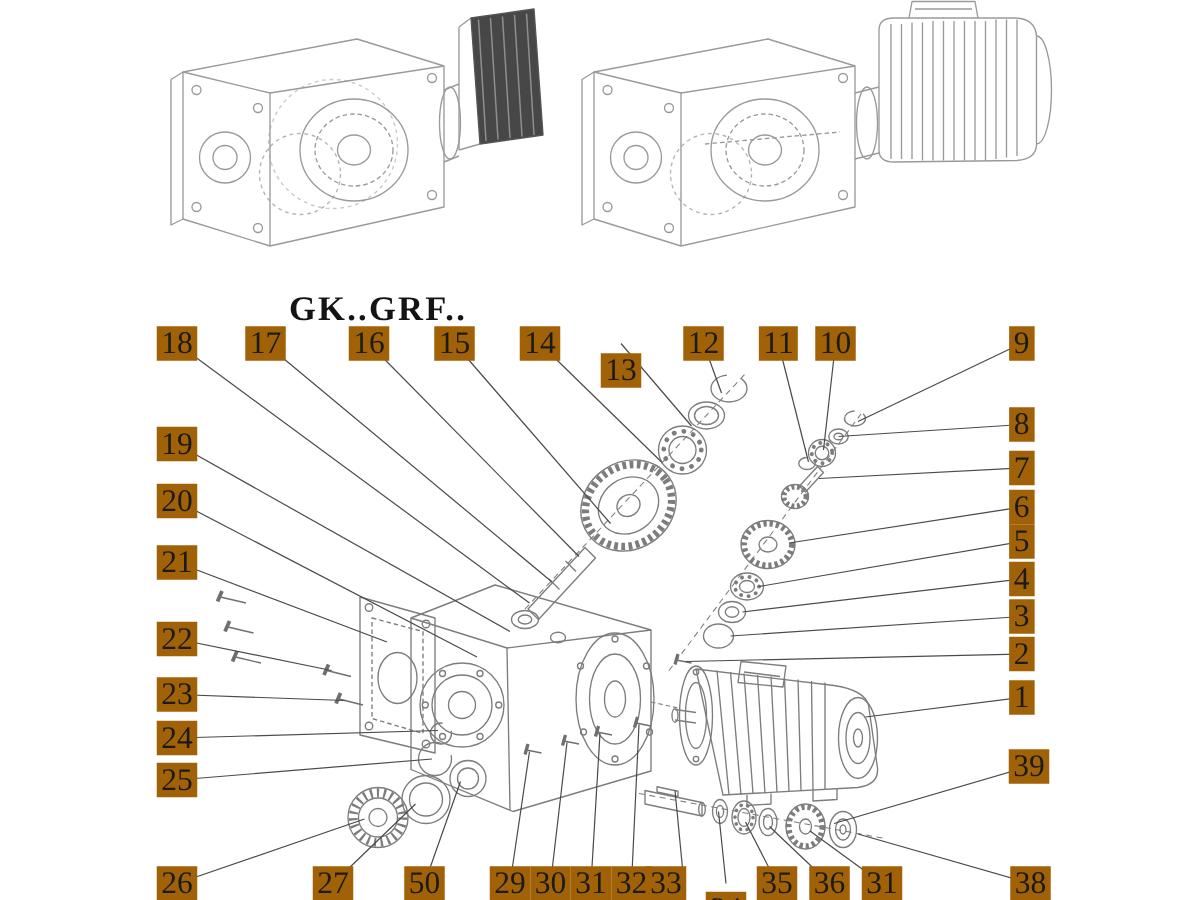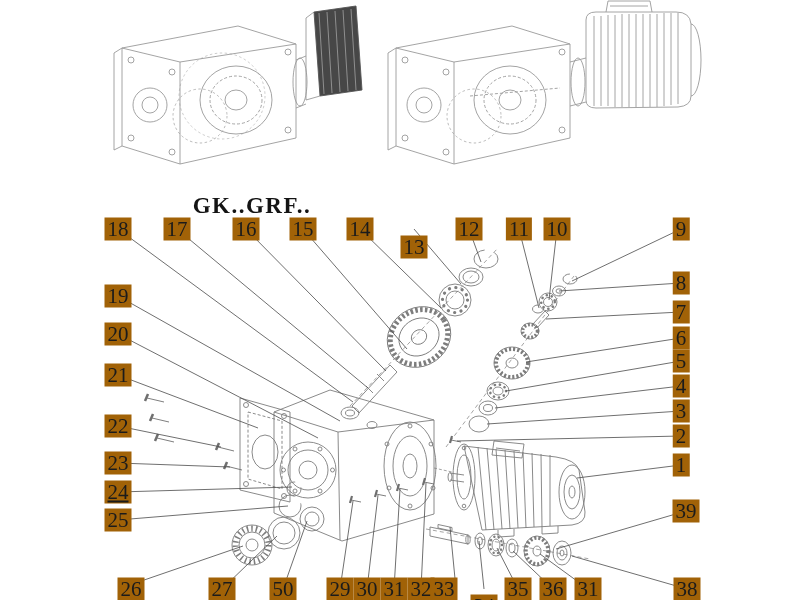--- a/index.html
+++ b/index.html
@@ -296,23 +296,23 @@
       <div class="callout" style="left: 681px; top: 386px;">4</div>
       <div class="callout" style="left: 681px; top: 411px;">3</div>
       <div class="callout" style="left: 681px; top: 436px;">2</div>
       <div class="callout" style="left: 681px; top: 465px;">1</div>
       <div class="callout" style="left: 686px; top: 511px;">39</div>
       <div class="callout" style="left: 118px; top: 296px;">19</div>
       <div class="callout" style="left: 118px; top: 334px;">20</div>
       <div class="callout" style="left: 118px; top: 375px;">21</div>
       <div class="callout" style="left: 118px; top: 426px;">22</div>
       <div class="callout" style="left: 118px; top: 463px;">23</div>
-      <div class="callout" style="left: 118px; top: 492px; text-decoration: underline;">24</div>
+      <div class="callout" style="left: 118px; top: 492px;">24</div>
       <div class="callout" style="left: 118px; top: 520px;">25</div>
-      <div class="callout" style="left: 118px; top: 589px; margin-left: 13px;">26</div>
+      <div class="callout" style="left: 118px; top: 589px;">26</div>
       <div class="callout" style="left: 222px; top: 589px;">27</div>
       <div class="callout" style="left: 283px; top: 589px;">50</div>
       <div class="callout" style="left: 340px; top: 589px;">29</div>
       <div class="callout" style="left: 367px; top: 589px;">30</div>
       <div class="callout" style="left: 394px; top: 589px;">31</div>
       <div class="callout" style="left: 421px; top: 589px;">32</div>
       <div class="callout" style="left: 444px; top: 589px;">33</div>
       <div class="callout" style="left: 484px; top: 589px; margin-top: 17px;">34</div>
       <div class="callout" style="left: 518px; top: 589px;">35</div>
       <div class="callout" style="left: 553px; top: 589px;">36</div>

